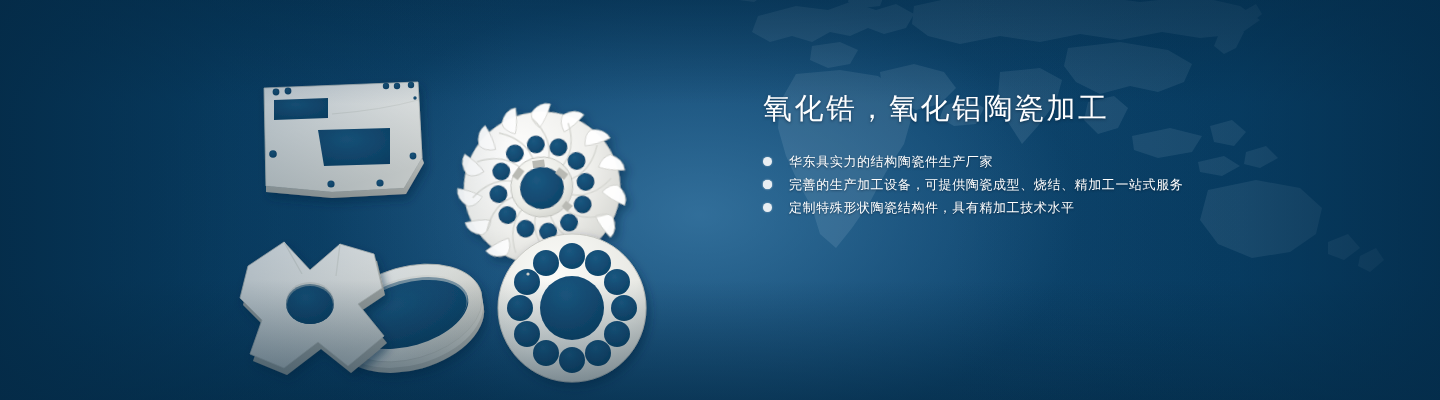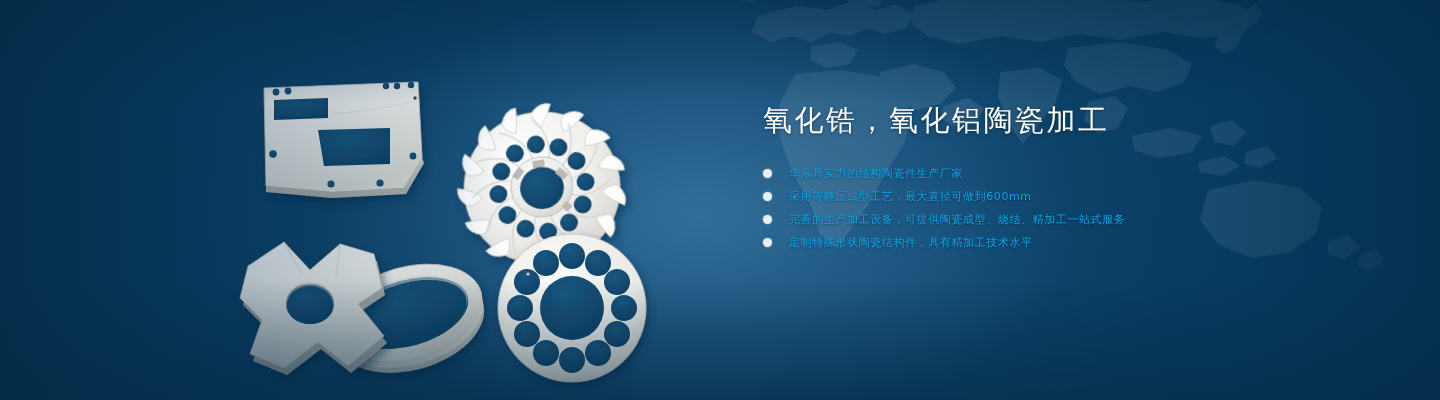--- a/index.html
+++ b/index.html
@@ -33,35 +33,35 @@
     width:760px; height:300px;
     opacity:0.115;
   }
   .worldmap svg{ width:100%; height:100%; display:block; }
 
   
   .products{ position:absolute; left:232px; top:36px; width:470px; height:360px; }
   .products svg{ width:100%; height:100%; display:block; overflow:visible; }
 
   
-  .copy{ position:absolute; left:763px; top:100px; width:560px; }
+  .copy{ position:absolute; left:763px; top:88px; width:560px; }
   .headline{
     font-size:29px; line-height:40px;
     color:#fdfeff; letter-spacing:2.5px;
     font-weight:400;
     text-shadow:0 1px 3px rgba(0,20,40,.55);
     white-space:nowrap;
   }
   .bullets{ margin-top:22px; list-style:none; }
   .bullets li{
     position:relative;
     padding-left:26px;
-    font-size:11px;
+    font-size:13px;
     line-height:23px;
-    color:#0ea5e9;
+    color:#ffffff;
     letter-spacing:.6px;
     margin-bottom:0px;
     text-shadow:0 1px 2px rgba(0,18,36,.5);
     white-space:nowrap;
   }
   .bullets li .dot{
     position:absolute; left:0; top:7px;
     width:9px; height:9px; border-radius:50%;
     background:#e9eef2;
     box-shadow:0 0 2px rgba(255,255,255,.5);
@@ -288,21 +288,20 @@
 
   <div class="copy">
     <div class="headline">氧化锆，氧化铝陶瓷加工</div>
     <ul class="bullets">
       <li>
         <span class="dot"></span>
         <span>华东具实力的结构陶瓷件生产厂家</span>
       </li>
       <li>
         <span class="dot"></span>
-        <span>采用等静压成型工艺，最大直径可做到600mm</span>
       </li>
       <li>
         <span class="dot"></span>
         <span>完善的生产加工设备，可提供陶瓷成型、烧结、精加工一站式服务</span>
       </li>
       <li>
         <span class="dot"></span>
         <span>定制特殊形状陶瓷结构件，具有精加工技术水平</span>
       </li>
     </ul>

